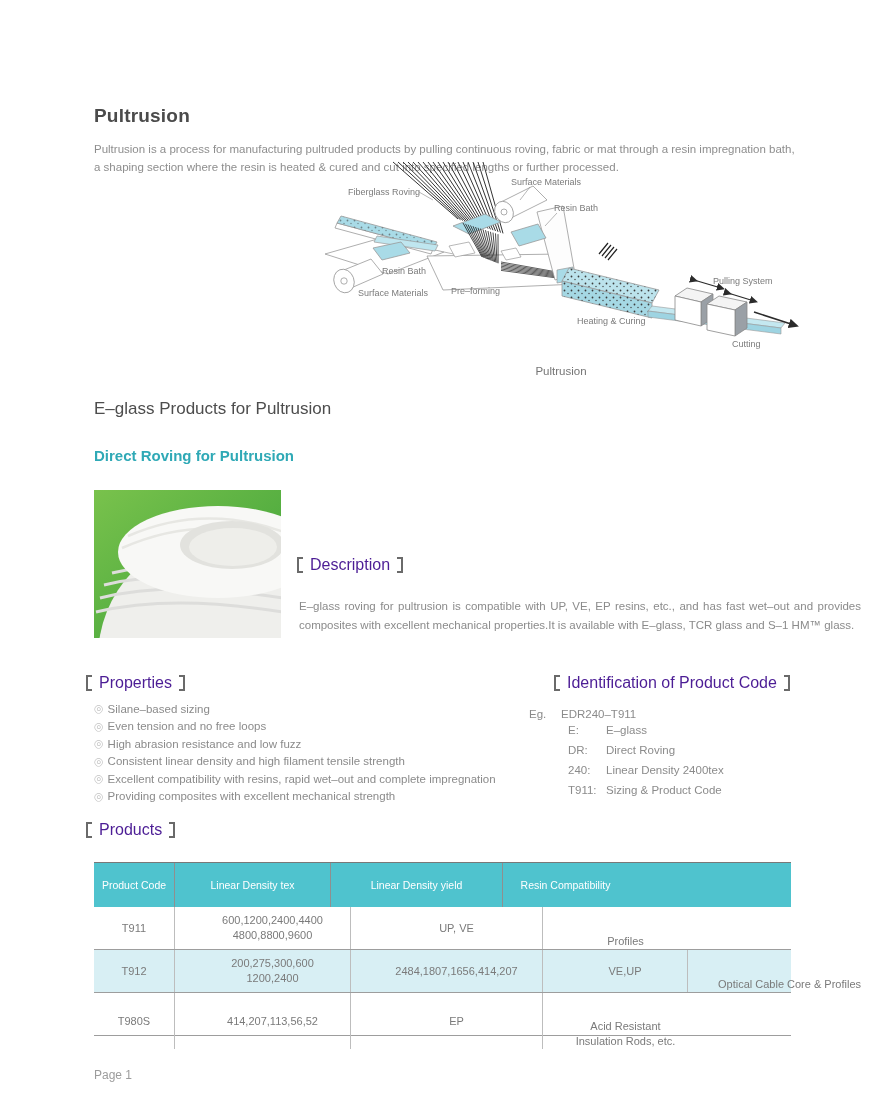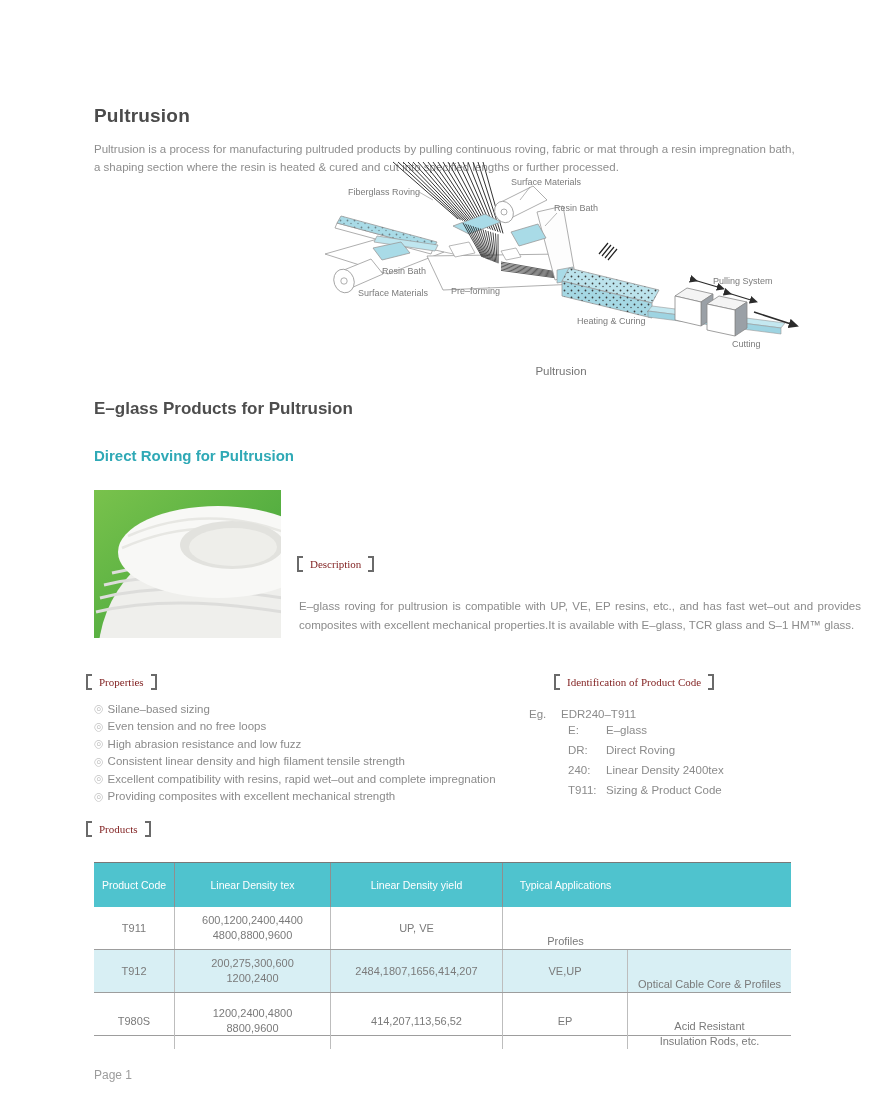--- a/index.html
+++ b/index.html
@@ -7,28 +7,28 @@
   .page{position:absolute;left:16px;top:0;width:870px;height:1120px;background:#fff;overflow:hidden;}
 
   .title{position:absolute;left:78px;top:92px;font-size:19px;font-weight:bold;color:#4b4b4b;letter-spacing:.2px;}
   .intro{position:absolute;left:78px;top:128px;width:708px;font-size:11.5px;line-height:18.5px;color:#8e8e8e;}
 
   .diagram{position:absolute;left:295px;top:156px;width:500px;height:215px;}
   .diagram svg{display:block;width:500px;height:215px;}
   .diag-label{font-size:9px;fill:#7b7b7b;}
   .caption{position:absolute;left:295px;top:365px;width:500px;text-align:center;font-size:11.5px;color:#757575;}
 
-  .section-title{position:absolute;left:78px;top:385px;font-size:17px;font-weight:bold;color:#4d4d4d;}
+  .section-title{position:absolute;left:78px;top:385px;font-size:17px;font-weight:normal;color:#4d4d4d;}
   .subsection-title{position:absolute;left:78px;top:432px;font-size:15px;font-weight:bold;color:#2fa9b6;}
 
   .spool{position:absolute;left:78px;top:490px;width:187px;height:148px;}
   .spool svg{display:block;width:187px;height:148px;}
 
   
-  .bh{position:absolute;font-size:11px;color:#7f1d1d;display:flex;align-items:center;font-family:Liberation Serif, serif;}
+  .bh{position:absolute;font-size:16px;color:#4c1d95;display:flex;align-items:center;}
   .bh::before,.bh::after{content:"";display:inline-block;width:4px;height:12px;border:2px solid #6a6a6a;}
   .bh::before{border-right:none;margin-right:7px;}
   .bh::after{border-left:none;margin-left:7px;}
 
   .desc-heading{left:281px;top:556px;}
   .desc-body{position:absolute;left:283px;top:585px;width:562px;font-size:11.5px;line-height:19px;color:#8b8b8b;text-align:justify;}
 
   .props-heading{left:70px;top:674px;}
   .props-list{position:absolute;left:78px;top:700px;list-style:none;margin:0;padding:0;}
   .props-list li{display:flex;align-items:center;font-size:11.5px;color:#8b8b8b;height:17.5px;}
@@ -40,21 +40,21 @@
   .ident-eg .eg-label{width:32px;}
   .ident-row{display:flex;height:20px;align-items:center;margin-left:39px;}
   .ident-key{width:38px;}
 
   .products-heading{left:70px;top:821px;}
   .products-table{position:absolute;left:78px;top:862px;width:697px;border-top:1px solid #787878;}
   .t-row{display:grid;grid-template-columns:81px 156px 172px 125px 163px;}
   .t-head{background:#4fc3ce;height:44px;}
   .t-head .t-cell{color:#ffffff;font-size:10.5px;border-right:1px solid #8f8f8f;}
   .t-head .t-cell:last-child{border-right:none;}
-  .t-body{height:42px;border-bottom:1px solid #9d9d9d;}
+  .t-body{height:42px;border-bottom:1px solid #9d9d9d;gap:20px;}
   .t-body .t-cell{color:#7a7a7a;font-size:11px;border-right:1px solid #bdbdbd;}
   .t-body .t-cell:last-child{border-right:none;margin-top:26px;}
   .t-alt{background:#d8eff4;}
   .t-cell{display:flex;flex-direction:column;align-items:center;justify-content:center;text-align:center;line-height:15px;}
 
   .page-footer{position:absolute;left:78px;top:1068px;font-size:12px;color:#9c9c9c;}
 </style>
 </head>
 <body>
 
@@ -219,21 +219,21 @@
         <span>Sizing &amp; Product Code</span>
       </div>
   </div>
 
   <div class="bh products-heading">Products</div>
   <div class="products-table">
     <div class="t-row t-head">
       <div class="t-cell">Product Code</div>
       <div class="t-cell">Linear Density  tex</div>
       <div class="t-cell">Linear Density  yield</div>
-      <div class="t-cell">Typical Applications</div>
+      <div class="t-cell">Resin Compatibility</div>
     </div>
     <div class="t-row t-body">
       <div class="t-cell">T911</div>
       <div class="t-cell">
           <span>600,1200,2400,4400</span>
           <span>4800,8800,9600</span>
         </div>
       <div class="t-cell">UP, VE</div>
       <div class="t-cell">Profiles</div>
     </div>
@@ -242,24 +242,20 @@
       <div class="t-cell">
           <span>200,275,300,600</span>
           <span>1200,2400</span>
         </div>
       <div class="t-cell">2484,1807,1656,414,207</div>
       <div class="t-cell">VE,UP</div>
       <div class="t-cell">Optical Cable Core &amp; Profiles</div>
     </div>
     <div class="t-row t-body">
       <div class="t-cell">T980S</div>
-      <div class="t-cell">
-          <span>1200,2400,4800</span>
-          <span>8800,9600</span>
-        </div>
       <div class="t-cell">414,207,113,56,52</div>
       <div class="t-cell">EP</div>
       <div class="t-cell">
           <span>Acid Resistant</span>
           <span>Insulation Rods, etc.</span>
         </div>
     </div>
   </div>
 
   <div class="page-footer">Page 1</div>

